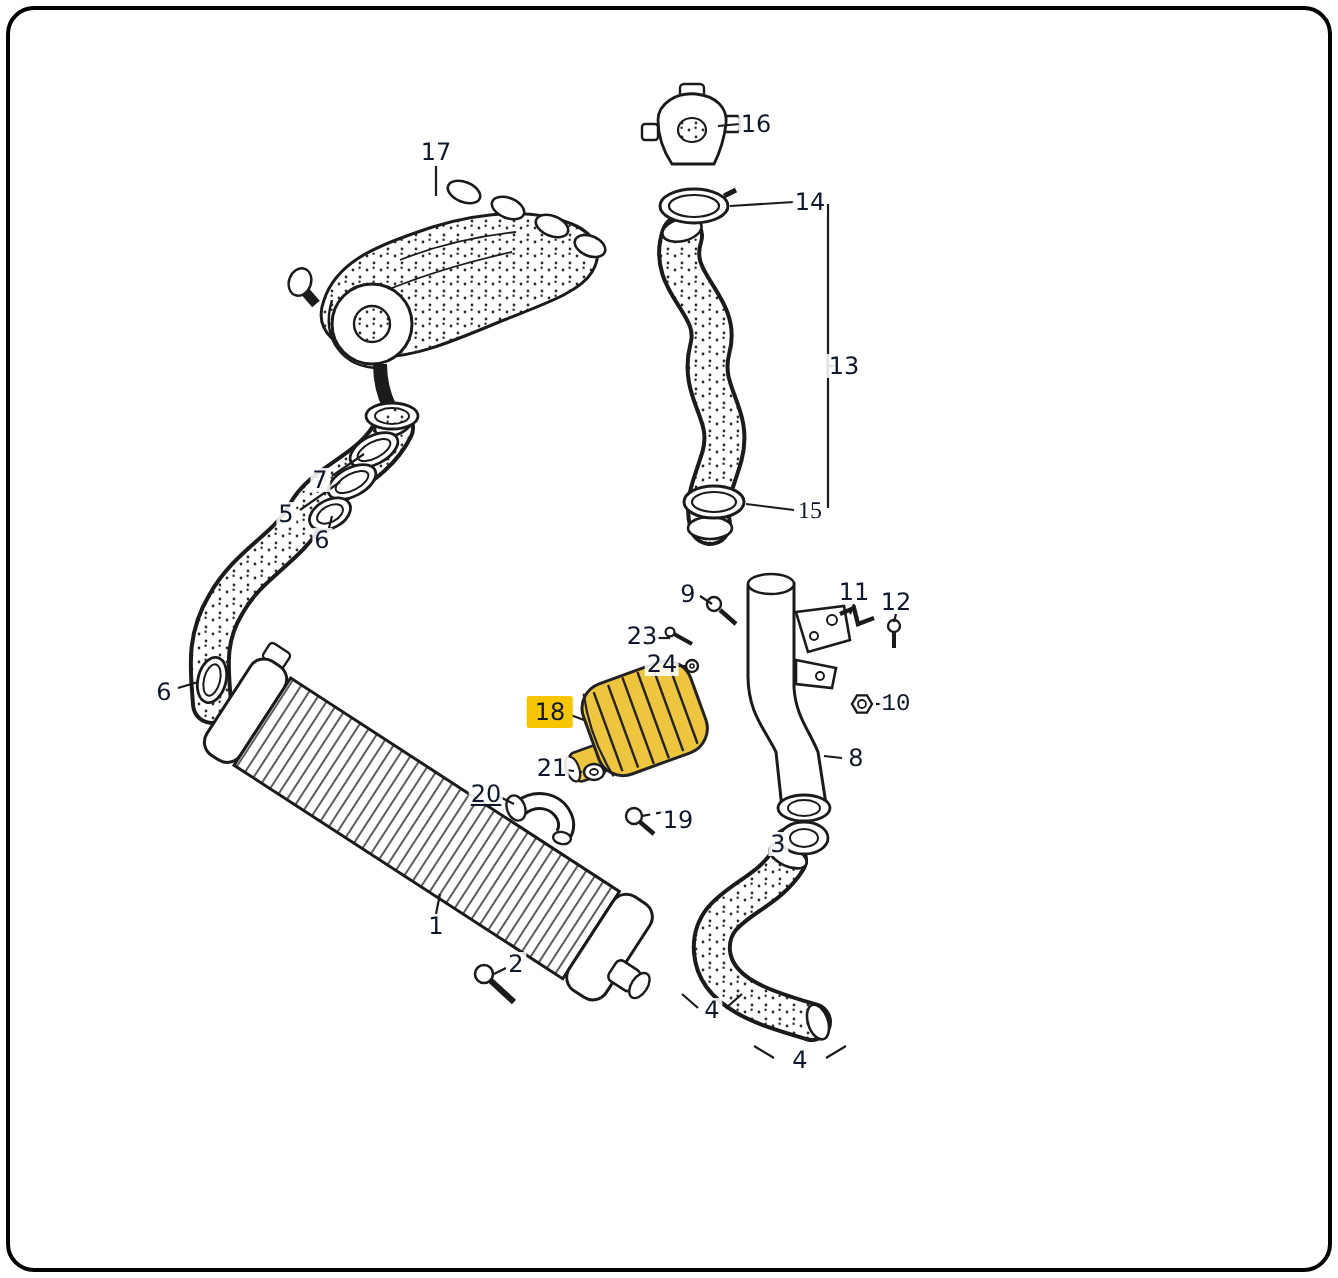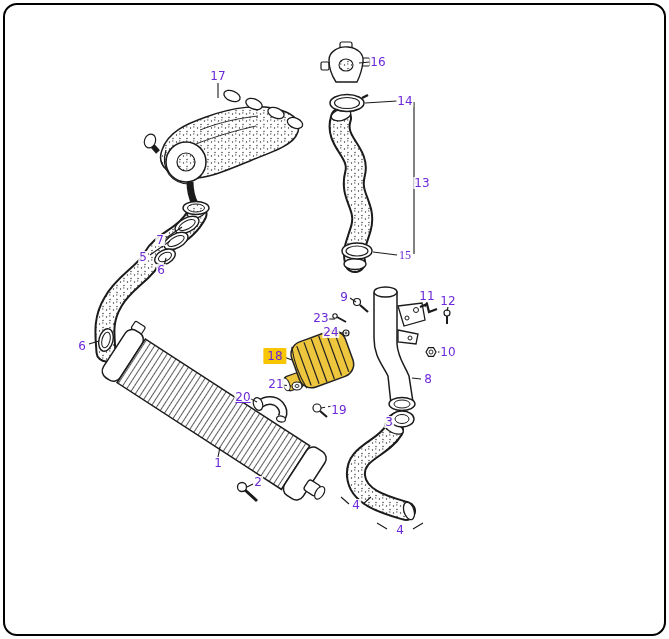--- a/index.html
+++ b/index.html
@@ -11,21 +11,21 @@
   }
   .frame {
     position:absolute; inset:3px;
     border:2px solid var(--border,#000);
     border-radius:14px; pointer-events:none;
   }
   svg.drawing { position:absolute; left:0; top:0; color:var(--line,#1b1b1b); }
   .callout-layer { position:absolute; inset:0; }
   .callout {
     position:absolute; transform:translate(-50%,-50%);
-    font-size:12px; line-height:1; color:#6d28d9;
+    font-size:12px; line-height:1; color:#0f172a;
     background:rgba(255,255,255,.88); padding:0 1px;
     cursor:pointer; user-select:none;
   }
   .callout.highlighted {
     background:var(--highlight-label-bg,#f7c600);
     padding:2px 4px; border-radius:1px; font-weight:normal;
   }
 </style>
 </head>
 <body>
@@ -235,21 +235,21 @@
       <span class="callout" style="left: 405px; top: 255px; font-family: Liberation Serif, serif;">15</span>
       <span class="callout" style="left: 160px; top: 240px;">7</span>
       <span class="callout" style="left: 143px; top: 257px;">5</span>
       <span class="callout" style="left: 161px; top: 270px;">6</span>
       <span class="callout" style="left: 82px; top: 346px;">6</span>
       <span class="callout" style="left: 344px; top: 297px;">9</span>
       <span class="callout" style="left: 321px; top: 318px;">23</span>
       <span class="callout" style="left: 331px; top: 332px;">24</span>
       <span class="callout" style="left: 427px; top: 296px;">11</span>
       <span class="callout" style="left: 448px; top: 301px;">12</span>
-      <span class="callout" style="left: 448px; top: 352px;">10</span>
+      <span class="callout" style="left: 448px; top: 352px; font-family: Liberation Mono, monospace;">10</span>
       <span class="callout" style="left: 428px; top: 379px;">8</span>
       <span class="callout highlighted" style="left: 275px; top: 356px;">18</span>
       <span class="callout" style="left: 276px; top: 384px;">21</span>
       <span class="callout" style="left: 243px; top: 397px; text-decoration: underline;">20</span>
       <span class="callout" style="left: 339px; top: 410px; text-align: right;">19</span>
       <span class="callout" style="left: 389px; top: 422px;">3</span>
       <span class="callout" style="left: 218px; top: 463px;">1</span>
       <span class="callout" style="left: 258px; top: 482px;">2</span>
       <span class="callout" style="left: 356px; top: 505px;">4</span>
       <span class="callout" style="left: 400px; top: 530px;">4</span>

